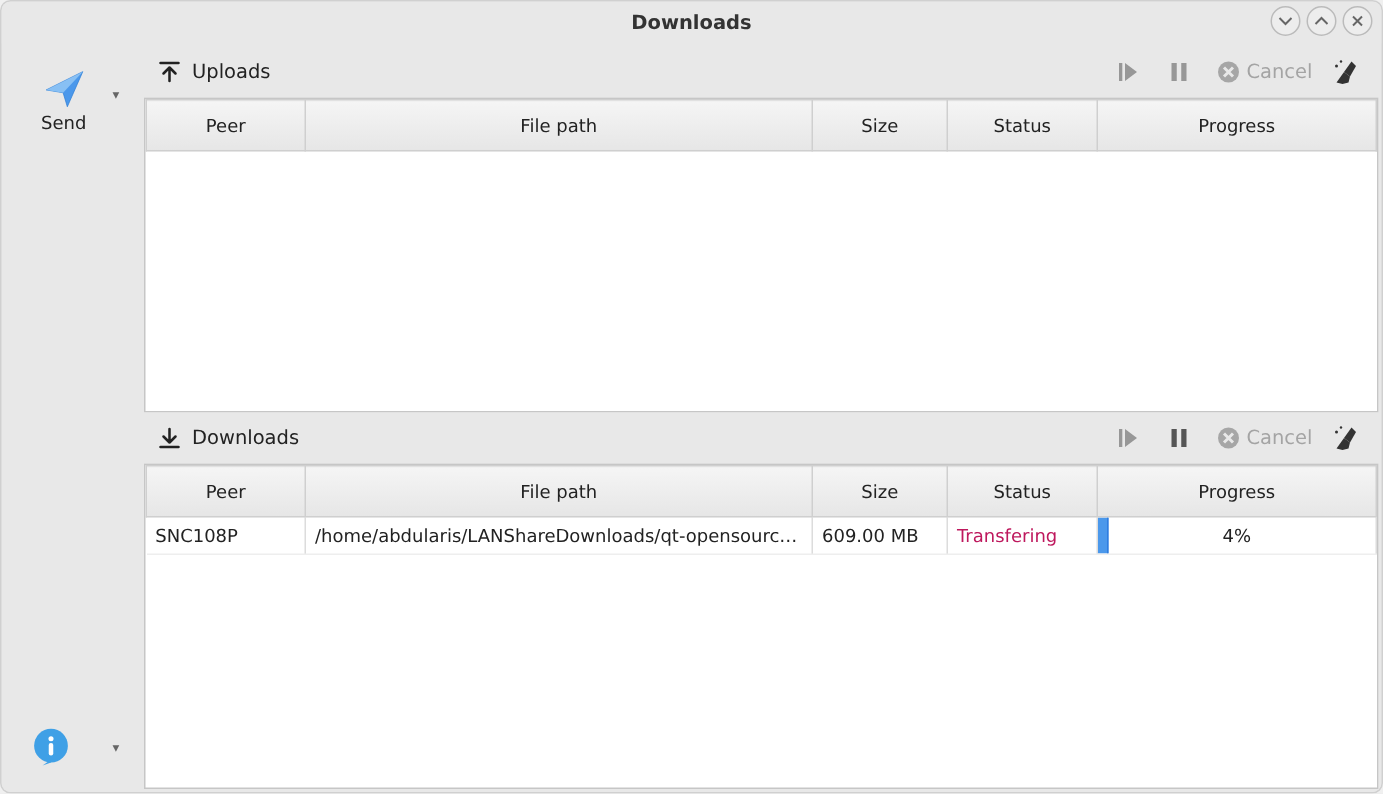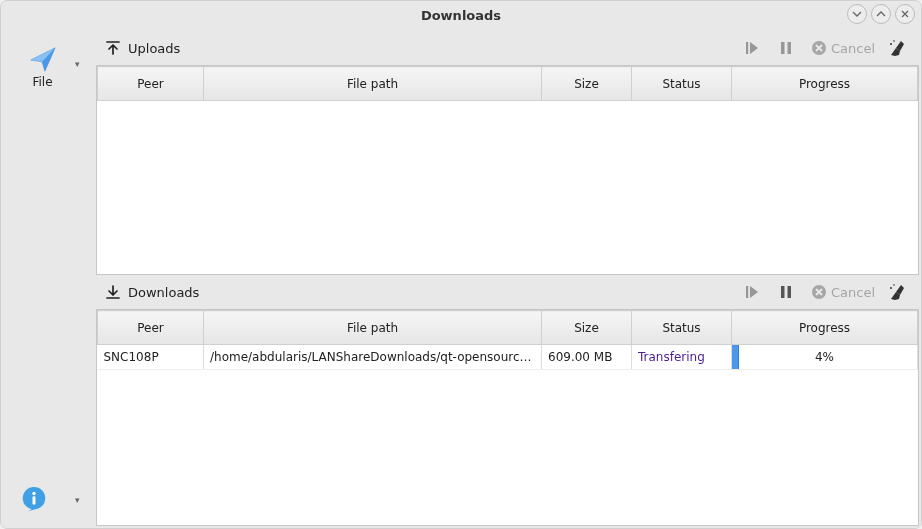--- a/index.html
+++ b/index.html
@@ -29,21 +29,21 @@
   .tb-btn { width: 34px; height: 26px; display: flex; align-items: center; justify-content: center; cursor: pointer; color: #555; }
   .tb-btn.disabled { opacity: 0.55; }
   .tb-cancel { display: flex; align-items: center; gap: 4px; color: #999; font-size: 13px; margin: 0 8px; }
   .tb-cancel.disabled { opacity: 0.85; }
   .tb-clear { width: 28px; height: 26px; display: flex; align-items: center; justify-content: center; cursor: pointer; color: #333; }
   .table-wrap { flex: 1; background: #fff; border: 1px solid #c6c6c6; display: flex; flex-direction: column; overflow: hidden; }
   table { width: 100%; border-collapse: collapse; table-layout: fixed; }
   th { background: linear-gradient(#f5f5f5,#e6e6e6); border: 1px solid #cfcfcf; font-weight: normal; font-size: 12px; color: #222; height: 34px; padding: 0 4px; text-align: center; }
   td { border-right: 1px solid #dcdcdc; border-bottom: 1px solid #eee; font-size: 12px; color: #222; height: 24px; padding: 0 6px; overflow: hidden; white-space: nowrap; text-overflow: ellipsis; }
   td.center { text-align: left; }
-  .status-transfer { color: #4c1d95; }
+  .status-transfer { color: #be185d; }
   .progress-cell { position: relative; padding: 0; }
   .progress-bar { position: absolute; left: 0; top: 0; bottom: 0; background: #4b98eb; border-right: 1px solid #2f7de0; }
   .progress-text { position: relative; z-index: 1; font-size: 12px; color: #222; text-align: center; display: block; line-height: 24px; }
   col.peer   { width: 106px; }
   col.file   { width: 338px; }
   col.size   { width: 90px; }
   col.status { width: 100px; }
   col.prog   { width: auto; }
 </style>
 </head>
@@ -75,21 +75,21 @@
   <div class="body">
 
     <div class="sidebar">
       <div class="sideitem">
         <span class="icon">
           <svg width="30" height="30" viewBox="0 0 32 32">
               <path d="M3 17 L29 4 L18 29 L15 19 Z" fill="#4b98eb" stroke="#2c7ed6" stroke-width="0.5"></path>
               <path d="M3 17 L15 19 L29 4 Z" fill="#88c0f4"></path>
             </svg>
         </span>
-        <span>File</span>
+        <span>Send</span>
         <span class="tri">▾</span>
       </div>
       <div class="side-spacer"></div>
       <div class="infoitem">
         <span>
           <svg width="30" height="30" viewBox="0 0 32 32">
               <circle cx="16" cy="14" r="12" fill="#3fa0e6"></circle>
               <path d="M16 26 L12 30 L16 26 Z" fill="#3fa0e6"></path>
               <path d="M10 28 L16 26 L16 24 Z" fill="#3fa0e6"></path>
               <circle cx="16" cy="9" r="1.8" fill="#fff"></circle>

